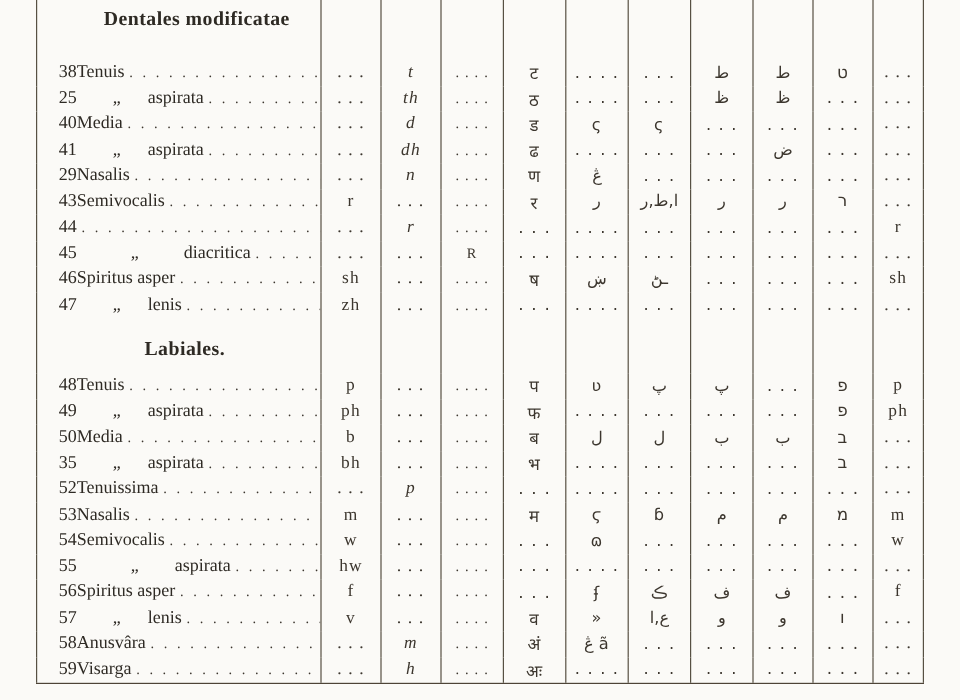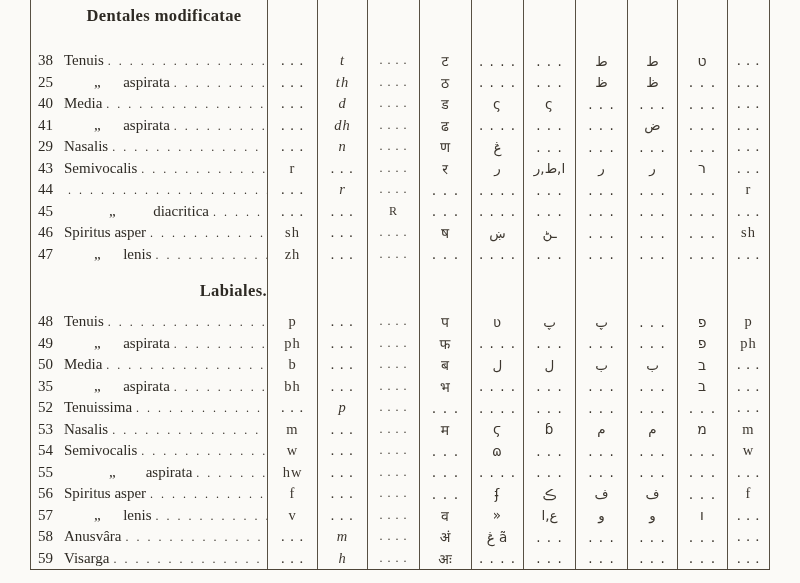--- a/index.html
+++ b/index.html
@@ -40,41 +40,41 @@
   
   .c2{font-style:italic;}
   .c3{font-size:12px;}
   .c4{font-family:"DejaVu Sans","Liberation Serif",sans-serif;font-size:14px;}
   .c5,.c6,.c7,.c8{font-family:"DejaVu Sans","Liberation Serif",sans-serif;font-size:13.5px;}
   .c9{font-family:"DejaVu Sans","Liberation Serif",sans-serif;font-size:14px;}
   
   .cell{color:#3c362e;letter-spacing:1px;}
   .num{
     display:inline-block;width:26px;margin-left:7px;
-    font-size:15px;text-align:left;flex:none;
+    font-size:15px;text-align:right;flex:none;
     white-space:pre;
   }
   .lbl{
     font-size:15px;white-space:pre;flex:none;
   }
   .leader{
     flex:1;overflow:hidden;white-space:nowrap;
     font-size:12px;letter-spacing:2.5px;color:#3c362e;
     padding-left:4px;
   }
   
   #rows1 .row{height:21.5px;}
   #rows2 .row{height:21.5px;}
   
   .header-row{height:50px;}
   .header-row .label-col{display:block;text-align:center;padding:6px 0 0 30px;}
   .title-main{font-size:16.5px;font-weight:bold;letter-spacing:0.4px;line-height:19px;}
   .title-sub{font-size:15.5px;font-weight:bold;line-height:18px;}
   .heading-row{height:46px;}
-  .heading-row .label-col{display:block;text-align:right;padding:16px 0 0 10px;}
+  .heading-row .label-col{display:block;text-align:center;padding:16px 0 0 10px;}
   .heading-label{font-size:16.5px;font-weight:bold;letter-spacing:0.4px;}
 </style>
 </head>
 <body style="background: rgb(251, 250, 247); color: rgb(46, 42, 36);">
 
 <div class="page">
   <div class="table">
 
     <div class="row header-row">
       <div class="label-col">

